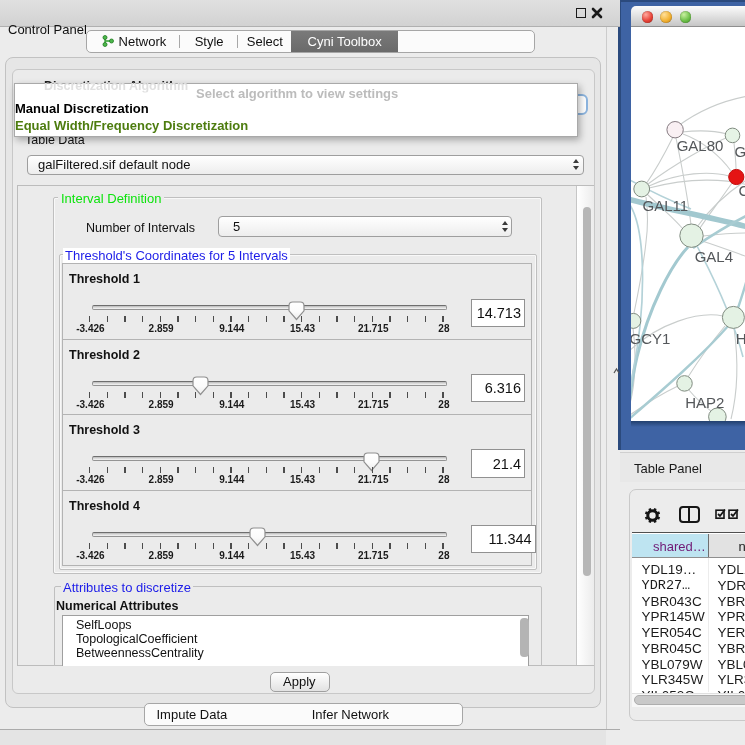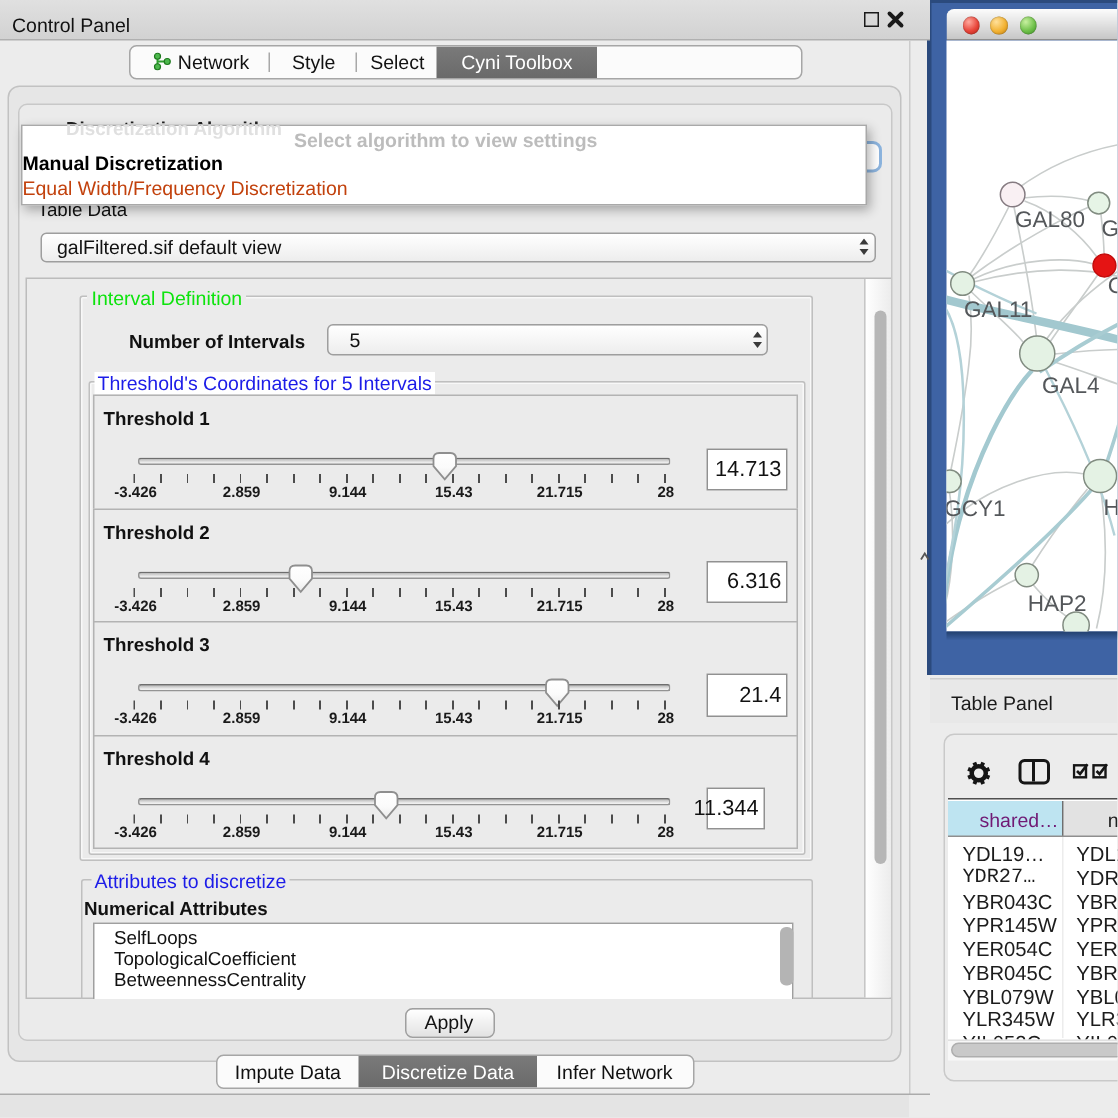--- a/index.html
+++ b/index.html
@@ -115,21 +115,21 @@
 <div style="position:absolute;left:717.5px;top:640.8px;font-size:13.5px;color:#1c1c1c;font-weight:400;white-space:nowrap;">YBR0</div>
 <div style="position:absolute;left:641.6px;top:656.5px;font-size:13.5px;color:#1c1c1c;font-weight:400;white-space:nowrap;">YBL079W</div>
 <div style="position:absolute;left:717.5px;top:656.5px;font-size:13.5px;color:#1c1c1c;font-weight:400;white-space:nowrap;">YBL0</div>
 <div style="position:absolute;left:641.6px;top:672.1999999999999px;font-size:13.5px;color:#1c1c1c;font-weight:400;white-space:nowrap;">YLR345W</div>
 <div style="position:absolute;left:717.5px;top:672.1999999999999px;font-size:13.5px;color:#1c1c1c;font-weight:400;white-space:nowrap;">YLR3</div>
 <div style="position:absolute;left:641.6px;top:687.9px;font-size:13.5px;color:#1c1c1c;font-weight:400;white-space:nowrap;">YIL052C</div>
 <div style="position:absolute;left:717.5px;top:687.9px;font-size:13.5px;color:#1c1c1c;font-weight:400;white-space:nowrap;">YIL0</div>
 <div style="position:absolute;left:631.6px;top:692.6px;width:113.4px;height:14px;background:#f7f7f7;border-top:1px solid #e0e0e0;box-sizing:border-box"></div>
 <div style="position:absolute;left:634px;top:695px;width:115px;height:9.6px;background:#c9c9c9;border:1px solid #aeaeae;border-radius:5px;box-sizing:border-box"></div>
 <div style="position:absolute;left:0;top:0;width:620px;height:27px;background:linear-gradient(#e0e0e0,#d2d2d2);border-bottom:1px solid #b0b0b0;box-sizing:border-box"></div>
-<div style="position:absolute;left:8px;top:9px;font-size:13px;color:#111;font-weight:400;white-space:nowrap;">Control Panel</div>
+<div style="position:absolute;left:8px;top:22px;font-size:13px;color:#111;font-weight:400;white-space:nowrap;">Control Panel</div>
 <div style="position:absolute;left:576px;top:8px;width:10px;height:10px;border:1.6px solid #1a1a1a;box-sizing:border-box"></div>
 <svg class="abs" style="left:591px;top:7px" width="12" height="12" viewBox="0 0 12 12">
     <path d="M2 2 L10 10 M10 2 L2 10" stroke="#1a1a1a" stroke-width="2.6" stroke-linecap="round"></path>
   </svg>
 <div style="position:absolute;left:606px;top:27px;width:1px;height:703px;background:#cccccc"></div>
 <svg class="abs" style="left:613px;top:367px" width="7" height="8" viewBox="0 0 7 8">
     <path d="M1 6 L3.5 2 L6 6" fill="none" stroke="#555" stroke-width="1.2"></path>
   </svg>
 <div class="abs" style="left:86px;top:30px;width:449px;height:22.5px;border:1px solid #a6a6a6;
 border-radius:5px;background:#fbfbfb;display:flex;box-sizing:border-box;overflow:hidden">
@@ -144,32 +144,32 @@
 <div class="seg segdark" style="width:106.7px">Cyni Toolbox</div>
 </div>
 <div style="position:absolute;left:178.8px;top:35px;width:1px;height:13px;background:#a8a8a8"></div>
 <div style="position:absolute;left:237.4px;top:35px;width:1px;height:13px;background:#a8a8a8"></div>
 <div style="position:absolute;left:5px;top:57px;width:596px;height:651px;background:#e6e6e6;border:1px solid #c2c2c2;border-radius:8px;box-sizing:border-box"></div>
 <div style="position:absolute;left:12px;top:69px;width:583px;height:625px;background:#ebebeb;border:1px solid #c8c8c8;border-radius:6px;box-sizing:border-box"></div>
 <div style="position:absolute;left:44px;top:78.5px;font-size:12.5px;color:#222;font-weight:700;white-space:nowrap;">Discretization Algorithm</div>
 <div style="position:absolute;left:500px;top:94px;width:88px;height:20.5px;border:2.5px solid #8cb4de;border-radius:6px;background:#fff;box-sizing:border-box"></div>
 <div style="position:absolute;left:25px;top:133px;font-size:12.5px;color:#111;font-weight:400;white-space:nowrap;">Table Data</div>
 <div style="position:absolute;left:27px;top:154.5px;width:557px;height:20px;border:1px solid #9e9e9e;border-radius:4px;background:linear-gradient(#ffffff,#ededed);box-sizing:border-box"></div>
-<div style="position:absolute;left:38px;top:157px;font-size:13px;color:#111;font-weight:400;white-space:nowrap;">galFiltered.sif default view</div>
+<div style="position:absolute;left:38px;top:157px;font-size:13px;color:#111;font-weight:400;white-space:nowrap;">galFiltered.sif default node</div>
 <svg class="abs" style="left:572px;top:158.5px" width="8" height="11" viewBox="0 0 8 11">
     <path d="M4 0 L7 4 L1 4 Z" fill="#3a3a3a"></path>
     <path d="M4 11 L1 7 L7 7 Z" fill="#3a3a3a"></path>
   </svg>
 <div style="position:absolute;left:17px;top:185px;width:577px;height:480.5px;background:#ebebeb;border:1px solid #bcbcbc;box-sizing:border-box"></div>
 <div style="position:absolute;left:576px;top:186px;width:17.5px;height:478.5px;background:linear-gradient(90deg,#ffffff,#ececec);border-left:1px solid #c6c6c6;box-sizing:border-box"></div>
 <div style="position:absolute;left:583px;top:207.3px;width:7.5px;height:369px;background:#b6b6b6;border-radius:4px"></div>
 <div class="abs" style="left:17px;top:185px;width:559px;height:480.5px;overflow:hidden">
 <div style="position:absolute;left:36px;top:12px;width:488.5px;height:377.4px;border:1px solid #bfbfbf;border-radius:2px;box-shadow:inset 0 0 0 1px #f8f8f8;box-sizing:border-box"></div>
 <div style="position:absolute;left:41px;top:6px;font-size:13px;color:#0de30d;background:#ebebeb;padding:0 3px;white-space:nowrap">Interval Definition</div>
-<div style="position:absolute;left:69px;top:36px;font-size:12.5px;color:#111;font-weight:700;white-space:nowrap;">Number of Intervals</div>
+<div style="position:absolute;left:69px;top:36px;font-size:12.5px;color:#111;font-weight:400;white-space:nowrap;">Number of Intervals</div>
 <div style="position:absolute;left:201px;top:31px;width:294px;height:21px;border:1px solid #9e9e9e;border-radius:4px;background:linear-gradient(#ffffff,#ededed);box-sizing:border-box"></div>
 <div style="position:absolute;left:216px;top:34px;font-size:13px;color:#111;font-weight:400;white-space:nowrap;">5</div>
 <svg class="abs" style="left:484px;top:35.5px" width="8" height="11" viewBox="0 0 8 11">
       <path d="M4 0 L7 4 L1 4 Z" fill="#3a3a3a"></path>
       <path d="M4 11 L1 7 L7 7 Z" fill="#3a3a3a"></path>
     </svg>
 <div style="position:absolute;left:42px;top:68.5px;width:478px;height:316.5px;border:1px solid #bfbfbf;border-radius:2px;box-shadow:inset 0 0 0 1px #f8f8f8;box-sizing:border-box"></div>
 <div style="position:absolute;left:46px;top:62.5px;font-size:13px;color:#1c1ce8;background:#ffffff;padding:0 2px;white-space:nowrap">Threshold's Coordinates for 5 Intervals</div>
 <div class="abs" style="left:44.5px;top:78.30000000000001px;width:470.5px;height:85px;border:1px solid #b3b3b3;background:#ebebeb;box-sizing:border-box">
       <div style="position:absolute;left:6.5px;top:8px;font-size:12.5px;font-weight:700;color:#111;white-space:nowrap">Threshold 1</div>
@@ -250,37 +250,36 @@
         </defs>
         <path d="M1 4.8 Q1 1 4.8 1 L12.2 1 Q16 1 16 4.8 L16 9.8 L8.5 18.5 L1 9.8 Z" fill="url(#g489)" stroke="#8f8f8f" stroke-width="1.2"></path>
       </svg>
       <div style="position:absolute;left:26.8px;top:52.2px;width:356px;height:6px;background:repeating-linear-gradient(90deg,#4c4c4c 0 1.3px,transparent 1.3px 17.675px)"></div>
       <div class="tlab" style="left:27.9px;top:59px">-3.426</div>
       <div class="tlab" style="left:98.6px;top:59px">2.859</div>
       <div class="tlab" style="left:169.3px;top:59px">9.144</div>
       <div class="tlab" style="left:240.0px;top:59px">15.43</div>
       <div class="tlab" style="left:310.7px;top:59px">21.715</div>
       <div class="tlab" style="left:381.4px;top:59px">28</div>
-      <div style="position:absolute;left:408.2px;top:34.3px;width:39px;height:28.3px;background:#fff;border:1px solid #919191;box-sizing:border-box;font-size:14.5px;color:#111;display:flex;align-items:center;justify-content:flex-end;padding-right:3px">11.344</div>
+      <div style="position:absolute;left:408.2px;top:34.3px;width:65px;height:28.3px;background:#fff;border:1px solid #919191;box-sizing:border-box;font-size:14.5px;color:#111;display:flex;align-items:center;justify-content:flex-end;padding-right:3px">11.344</div>
     </div>
 <div style="position:absolute;left:37px;top:400.5px;width:487.5px;height:110px;border:1px solid #bfbfbf;border-radius:2px;box-sizing:border-box"></div>
 <div style="position:absolute;left:44px;top:394.5px;font-size:13px;color:#1c1ce8;background:#ebebeb;padding:0 2px;white-space:nowrap">Attributes to discretize</div>
 <div style="position:absolute;left:39px;top:414px;font-size:12.5px;color:#111;font-weight:700;white-space:nowrap;">Numerical Attributes</div>
 <div style="position:absolute;left:44.5px;top:429.79999999999995px;width:467px;height:60px;background:#fff;border:1px solid #9f9f9f;box-sizing:border-box"></div>
 <div style="position:absolute;left:59px;top:432.5px;font-size:12.5px;color:#111;font-weight:400;white-space:nowrap;">SelfLoops</div>
 <div style="position:absolute;left:59px;top:446.5px;font-size:12.5px;color:#111;font-weight:400;white-space:nowrap;">TopologicalCoefficient</div>
 <div style="position:absolute;left:59px;top:460.5px;font-size:12.5px;color:#111;font-weight:400;white-space:nowrap;">BetweennessCentrality</div>
 <div style="position:absolute;left:503px;top:433px;width:8.5px;height:39px;background:#b4b4b4;border-radius:4px"></div>
 </div>
 <div style="position:absolute;left:270px;top:671.5px;width:60px;height:20.5px;border:1px solid #9f9f9f;border-radius:5px;background:linear-gradient(#ffffff,#e2e2e2);box-sizing:border-box"></div>
 <div style="position:absolute;left:283px;top:674px;font-size:13px;color:#111;font-weight:400;white-space:nowrap;">Apply</div>
 <div class="abs" style="left:143.5px;top:702.5px;width:319px;height:23px;border:1px solid #a6a6a6;
 border-radius:5px;background:#fbfbfb;display:flex;box-sizing:border-box;overflow:hidden">
 <div class="seg" style="width:94.8px">Impute Data</div>
-<div class="seg segdark" style="width:118.7px">Discretize Data</div>
 <div class="seg" style="flex:1">Infer Network</div>
 </div>
 <div style="position:absolute;left:0;top:729px;width:620px;height:1px;background:#ababab"></div>
 <div style="position:absolute;left:0;top:730px;width:606px;height:15px;background:#e4e4e4"></div>
 <div style="position:absolute;left:14px;top:83px;width:564px;height:54px;background:#fff;border:1px solid #a9a9a9;box-sizing:border-box;box-shadow:2px 3px 7px rgba(0,0,0,.3)"></div>
 <div style="position:absolute;left:44px;top:78.5px;clip-path:inset(4.5px 0 0 0);font-size:12.5px;font-weight:700;color:#e0e0e0;white-space:nowrap">Discretization Algorithm</div>
 <div style="position:absolute;left:196px;top:86px;font-size:13px;color:#bcbcbc;font-weight:700;white-space:nowrap;">Select algorithm to view settings</div>
 <div style="position:absolute;left:15px;top:101px;font-size:13px;color:#000;font-weight:700;white-space:nowrap;">Manual Discretization</div>
-<div style="position:absolute;left:15px;top:117.5px;font-size:13px;color:#c2410c;font-weight:400;white-space:nowrap;">Equal Width/Frequency Discretization</div>
+<div style="position:absolute;left:15px;top:117.5px;font-size:13px;color:#4d7c0f;font-weight:700;white-space:nowrap;">Equal Width/Frequency Discretization</div>
 </body></html>

